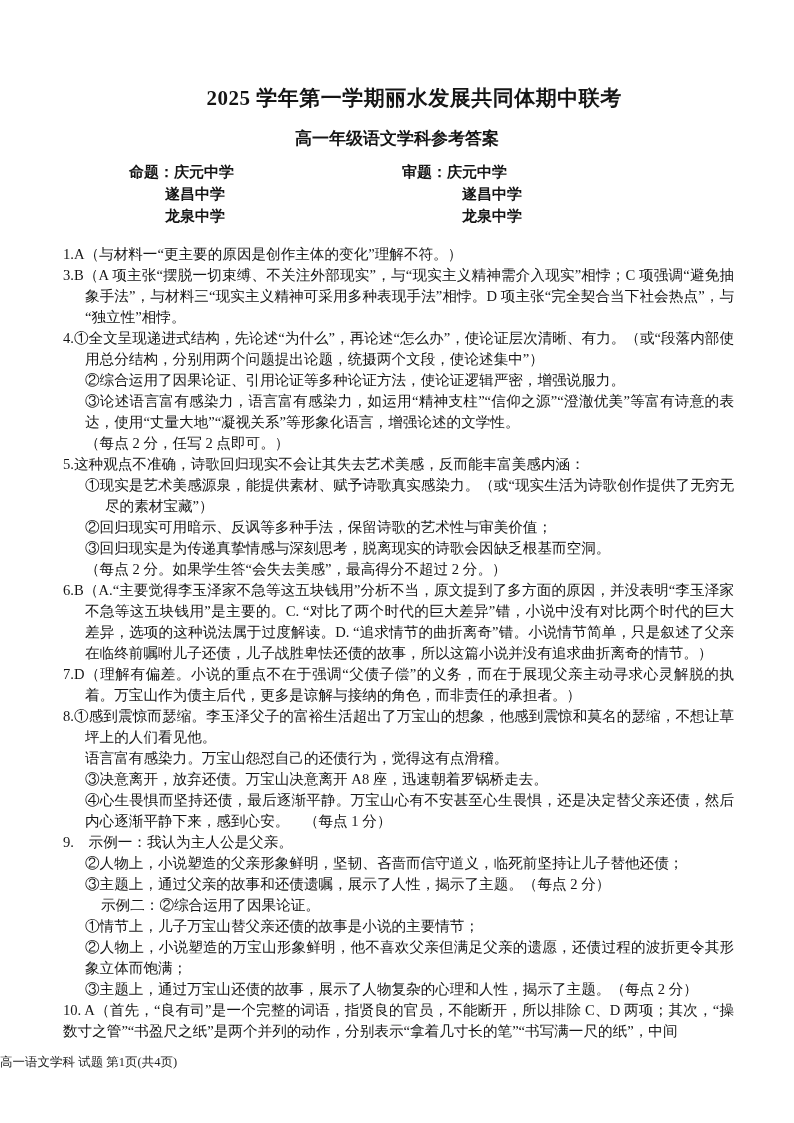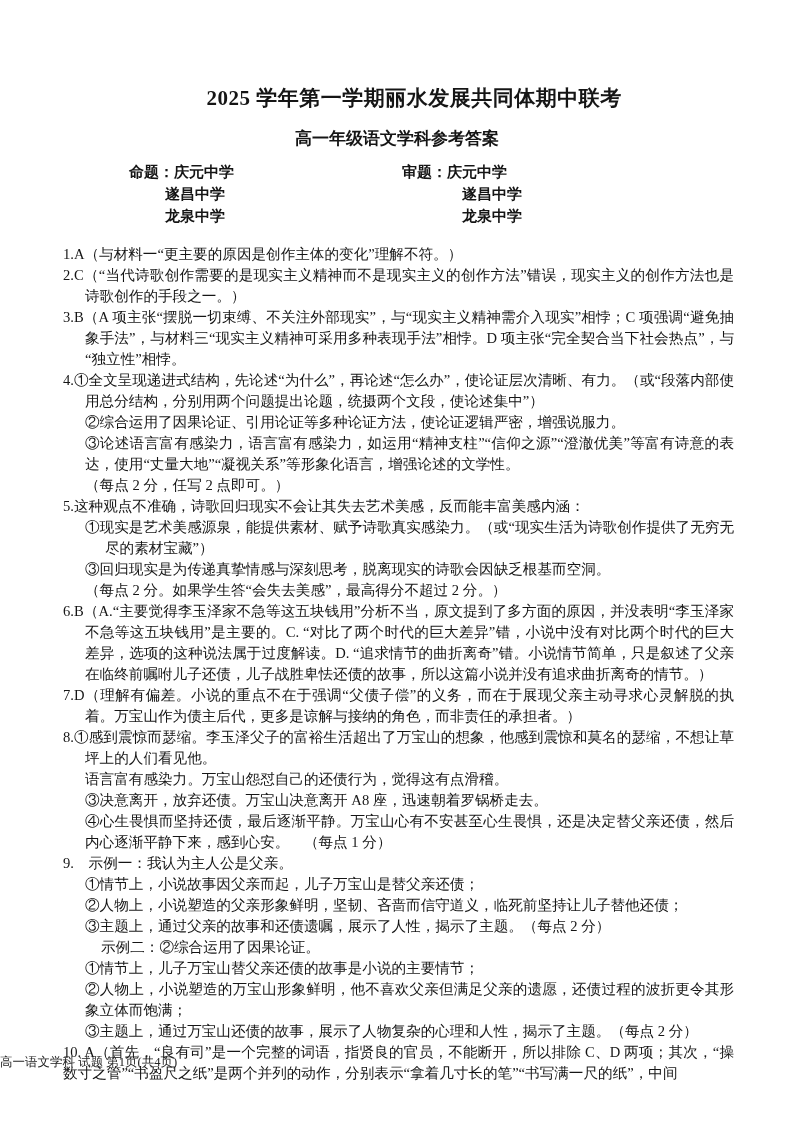--- a/index.html
+++ b/index.html
@@ -82,38 +82,37 @@
       <div class="credit-line">
         <span>审题：</span><span>庆元中学</span>
       </div>
       <div class="credit-line cont-r">遂昌中学</div>
       <div class="credit-line cont-r">龙泉中学</div>
     </div>
   </div>
 
   <div class="body" id="answer-list">
       <p class="root">1.A（与材料一“更主要的原因是创作主体的变化”理解不符。）</p>
-      <p class="root">2.C（“当代诗歌创作需要的是现实主义精神而不是现实主义的创作方法”错误，现实主义的创作方法也是诗歌创作的手段之一。）</p>
       <p class="root">3.B（A 项主张“摆脱一切束缚、不关注外部现实”，与“现实主义精神需介入现实”相悖；C 项强调“避免抽象手法”，与材料三“现实主义精神可采用多种表现手法”相悖。D 项主张“完全契合当下社会热点”，与“独立性”相悖。</p>
       <p class="root">4.①全文呈现递进式结构，先论述“为什么”，再论述“怎么办”，使论证层次清晰、有力。（或“段落内部使用总分结构，分别用两个问题提出论题，统摄两个文段，使论述集中”）</p>
       <p class="sub">②综合运用了因果论证、引用论证等多种论证方法，使论证逻辑严密，增强说服力。</p>
       <p class="sub">③论述语言富有感染力，语言富有感染力，如运用“精神支柱”“信仰之源”“澄澈优美”等富有诗意的表达，使用“丈量大地”“凝视关系”等形象化语言，增强论述的文学性。</p>
       <p class="sub">（每点 2 分，任写 2 点即可。）</p>
       <p class="root">5.这种观点不准确，诗歌回归现实不会让其失去艺术美感，反而能丰富美感内涵：</p>
       <p class="sub-hang">①现实是艺术美感源泉，能提供素材、赋予诗歌真实感染力。（或“现实生活为诗歌创作提供了无穷无尽的素材宝藏”）</p>
+      <p class="sub">②回归现实可用暗示、反讽等多种手法，保留诗歌的艺术性与审美价值；</p>
       <p class="sub">③回归现实是为传递真挚情感与深刻思考，脱离现实的诗歌会因缺乏根基而空洞。</p>
       <p class="sub">（每点 2 分。如果学生答“会失去美感”，最高得分不超过 2 分。）</p>
       <p class="root">6.B（A.“主要觉得李玉泽家不急等这五块钱用”分析不当，原文提到了多方面的原因，并没表明“李玉泽家不急等这五块钱用”是主要的。C. “对比了两个时代的巨大差异”错，小说中没有对比两个时代的巨大差异，选项的这种说法属于过度解读。D. “追求情节的曲折离奇”错。小说情节简单，只是叙述了父亲在临终前嘱咐儿子还债，儿子战胜卑怯还债的故事，所以这篇小说并没有追求曲折离奇的情节。）</p>
       <p class="root">7.D（理解有偏差。小说的重点不在于强调“父债子偿”的义务，而在于展现父亲主动寻求心灵解脱的执着。万宝山作为债主后代，更多是谅解与接纳的角色，而非责任的承担者。）</p>
       <p class="root">8.①感到震惊而瑟缩。李玉泽父子的富裕生活超出了万宝山的想象，他感到震惊和莫名的瑟缩，不想让草坪上的人们看见他。</p>
       <p class="sub">语言富有感染力。万宝山怨怼自己的还债行为，觉得这有点滑稽。</p>
       <p class="sub">③决意离开，放弃还债。万宝山决意离开 A8 座，迅速朝着罗锅桥走去。</p>
       <p class="sub">④心生畏惧而坚持还债，最后逐渐平静。万宝山心有不安甚至心生畏惧，还是决定替父亲还债，然后内心逐渐平静下来，感到心安。　（每点 1 分）</p>
       <p class="root-flat">9.　示例一：我认为主人公是父亲。</p>
-      <p class="sub">①情节上，小说故事因父亲而起，儿子万宝山是替父亲还债；</p>
       <p class="sub">②人物上，小说塑造的父亲形象鲜明，坚韧、吝啬而信守道义，临死前坚持让儿子替他还债；</p>
       <p class="sub">③主题上，通过父亲的故事和还债遗嘱，展示了人性，揭示了主题。（每点 2 分）</p>
       <p class="sub2">示例二：②综合运用了因果论证。</p>
       <p class="sub">①情节上，儿子万宝山替父亲还债的故事是小说的主要情节；</p>
       <p class="sub">②人物上，小说塑造的万宝山形象鲜明，他不喜欢父亲但满足父亲的遗愿，还债过程的波折更令其形象立体而饱满；</p>
       <p class="sub">③主题上，通过万宝山还债的故事，展示了人物复杂的心理和人性，揭示了主题。（每点 2 分）</p>
       <p class="root-flat">10. A（首先，“良有司”是一个完整的词语，指贤良的官员，不能断开，所以排除 C、D 两项；其次，“操数寸之管”“书盈尺之纸”是两个并列的动作，分别表示“拿着几寸长的笔”“书写满一尺的纸”，中间</p>
     </div>
 
   <div class="footer">高一语文学科 试题 第1页(共4页)</div>

